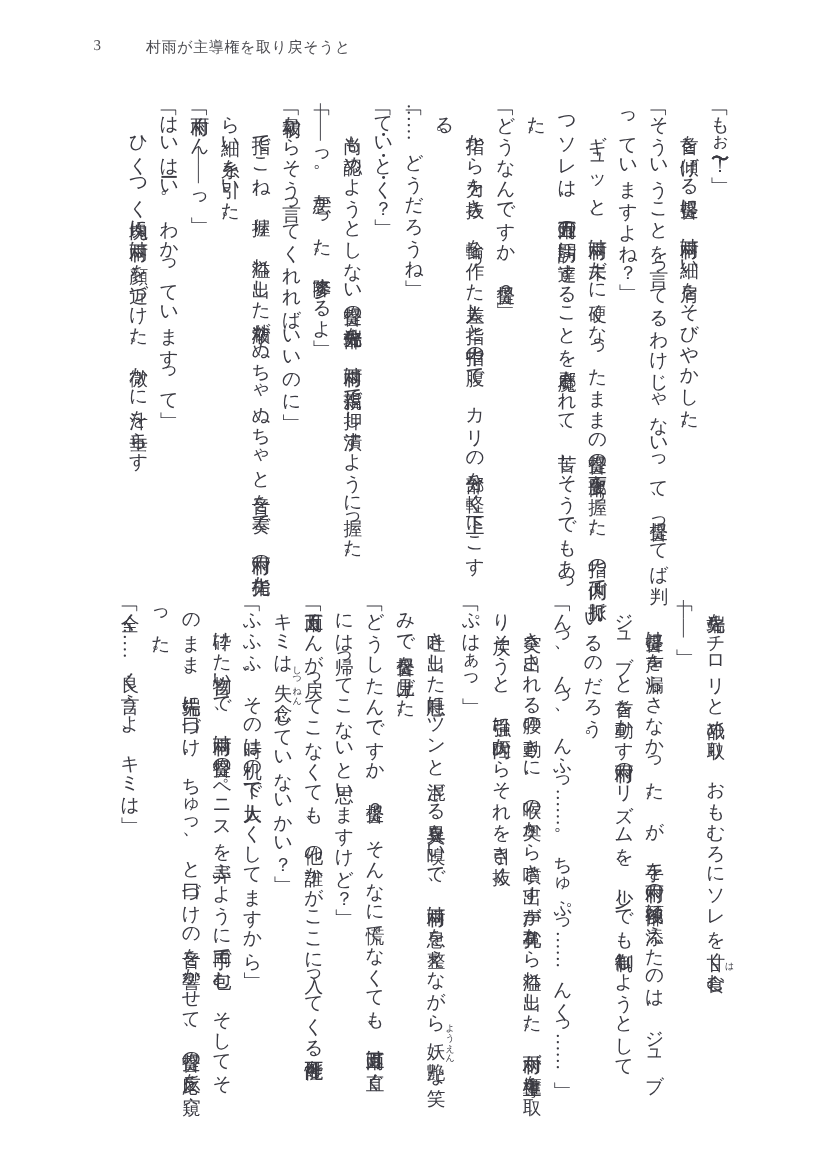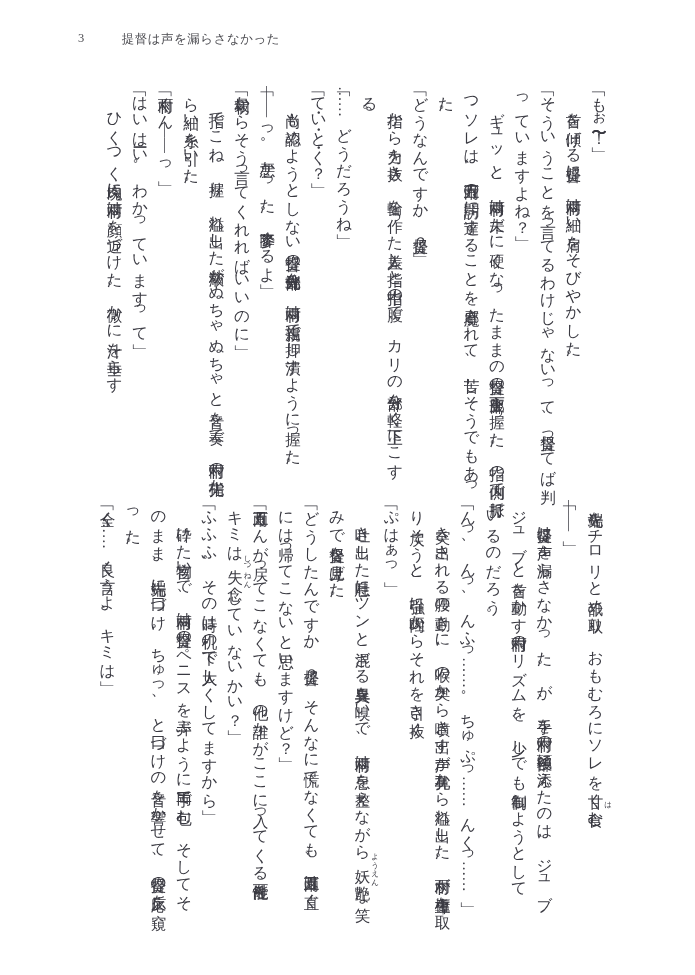--- a/index.html
+++ b/index.html
@@ -57,21 +57,21 @@
     font-size: 7.5px;
     letter-spacing: 0;
   }
 </style>
 </head>
 <body>
 
 <div class="page">
   <div class="running-head">
     <span class="page-num">3</span>
-    <span class="running-title">提督は声を漏らさなかった</span>
+    <span class="running-title">村雨が主導権を取り戻そうと</span>
   </div>
 
   <div class="vtext block-top">
       <p>「もぉ〜〜〜！」</p>
       <p>　首を傾げる提督に、村雨は細い肩をそびやかした。</p>
       <p>「そういうことを言ってるわけじゃないって、提督ってば判っていますよね？」</p>
       <p>　ギュッと、村雨は未だに硬くなったままの提督の下腹部を握った。指の内側で脈打つソレは、五月雨の訪問に達することを邪魔されて、苦しそうでもあった。</p>
       <p>「どうなんですか、提督？」</p>
       <p>　指から力を抜き、輪を作った人差し指と中指の腹で、カリの部分を軽く上下にこする。</p>
       <p>「……どうだろうね」</p>

